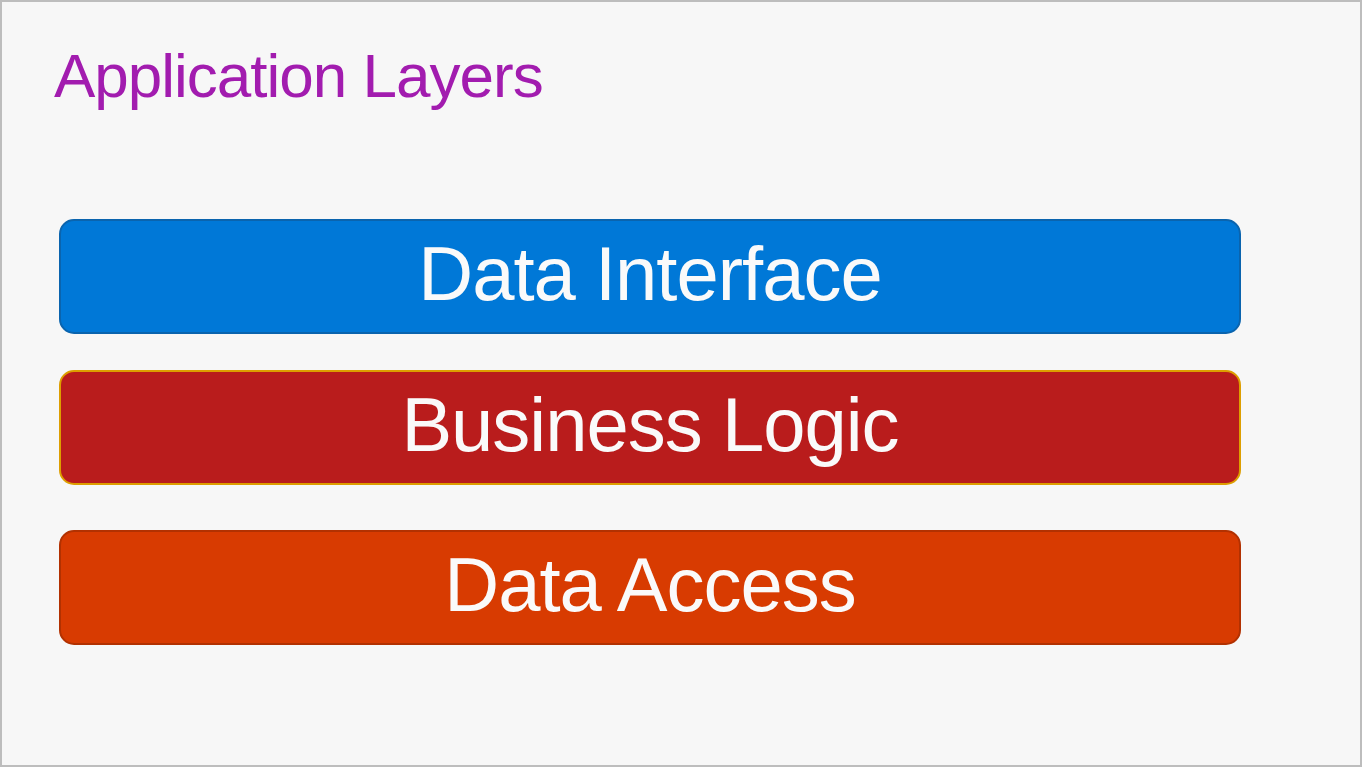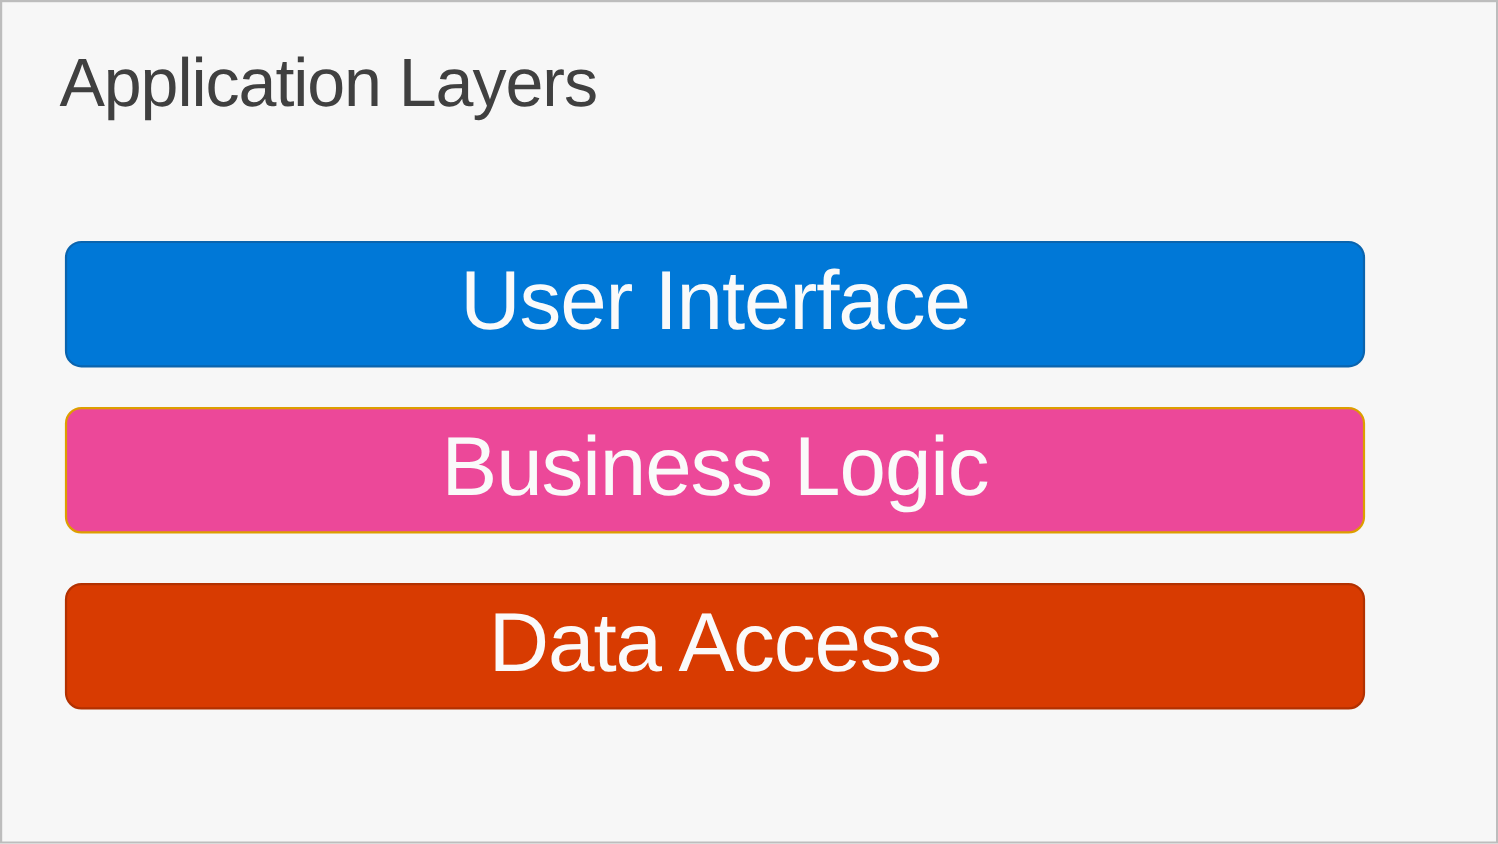--- a/index.html
+++ b/index.html
@@ -56,27 +56,27 @@
     line-height: 1;
     white-space: nowrap;
     padding-bottom: 6px; 
   }
 </style>
 </head>
 <body>
 
 <div class="slide" style="background: rgb(247, 247, 247); border-color: rgb(189, 189, 189);">
 
-  <h1 class="slide-title" style="color: #404040;">Application Layers</h1>
+  <h1 class="slide-title" style="color: #a21caf;">Application Layers</h1>
 
   <div class="layer-bar pos-0" style="background: rgb(0, 120, 215); border-color: rgb(10, 100, 174);">
-    <span class="layer-label" style="color: rgb(250, 250, 250);">User Interface</span>
+    <span class="layer-label" style="color: rgb(250, 250, 250);">Data Interface</span>
   </div>
 
-  <div class="layer-bar pos-1" style="background: #ec4899; border-color: rgb(221, 158, 0);">
+  <div class="layer-bar pos-1" style="background: #b91c1c; border-color: rgb(221, 158, 0);">
     <span class="layer-label" style="color: rgb(250, 250, 250);">Business Logic</span>
   </div>
 
   <div class="layer-bar pos-2" style="background: rgb(216, 59, 1); border-color: rgb(178, 49, 1);">
     <span class="layer-label" style="color: rgb(250, 250, 250);">Data Access</span>
   </div>
 
 </div>
 
 </body></html>

